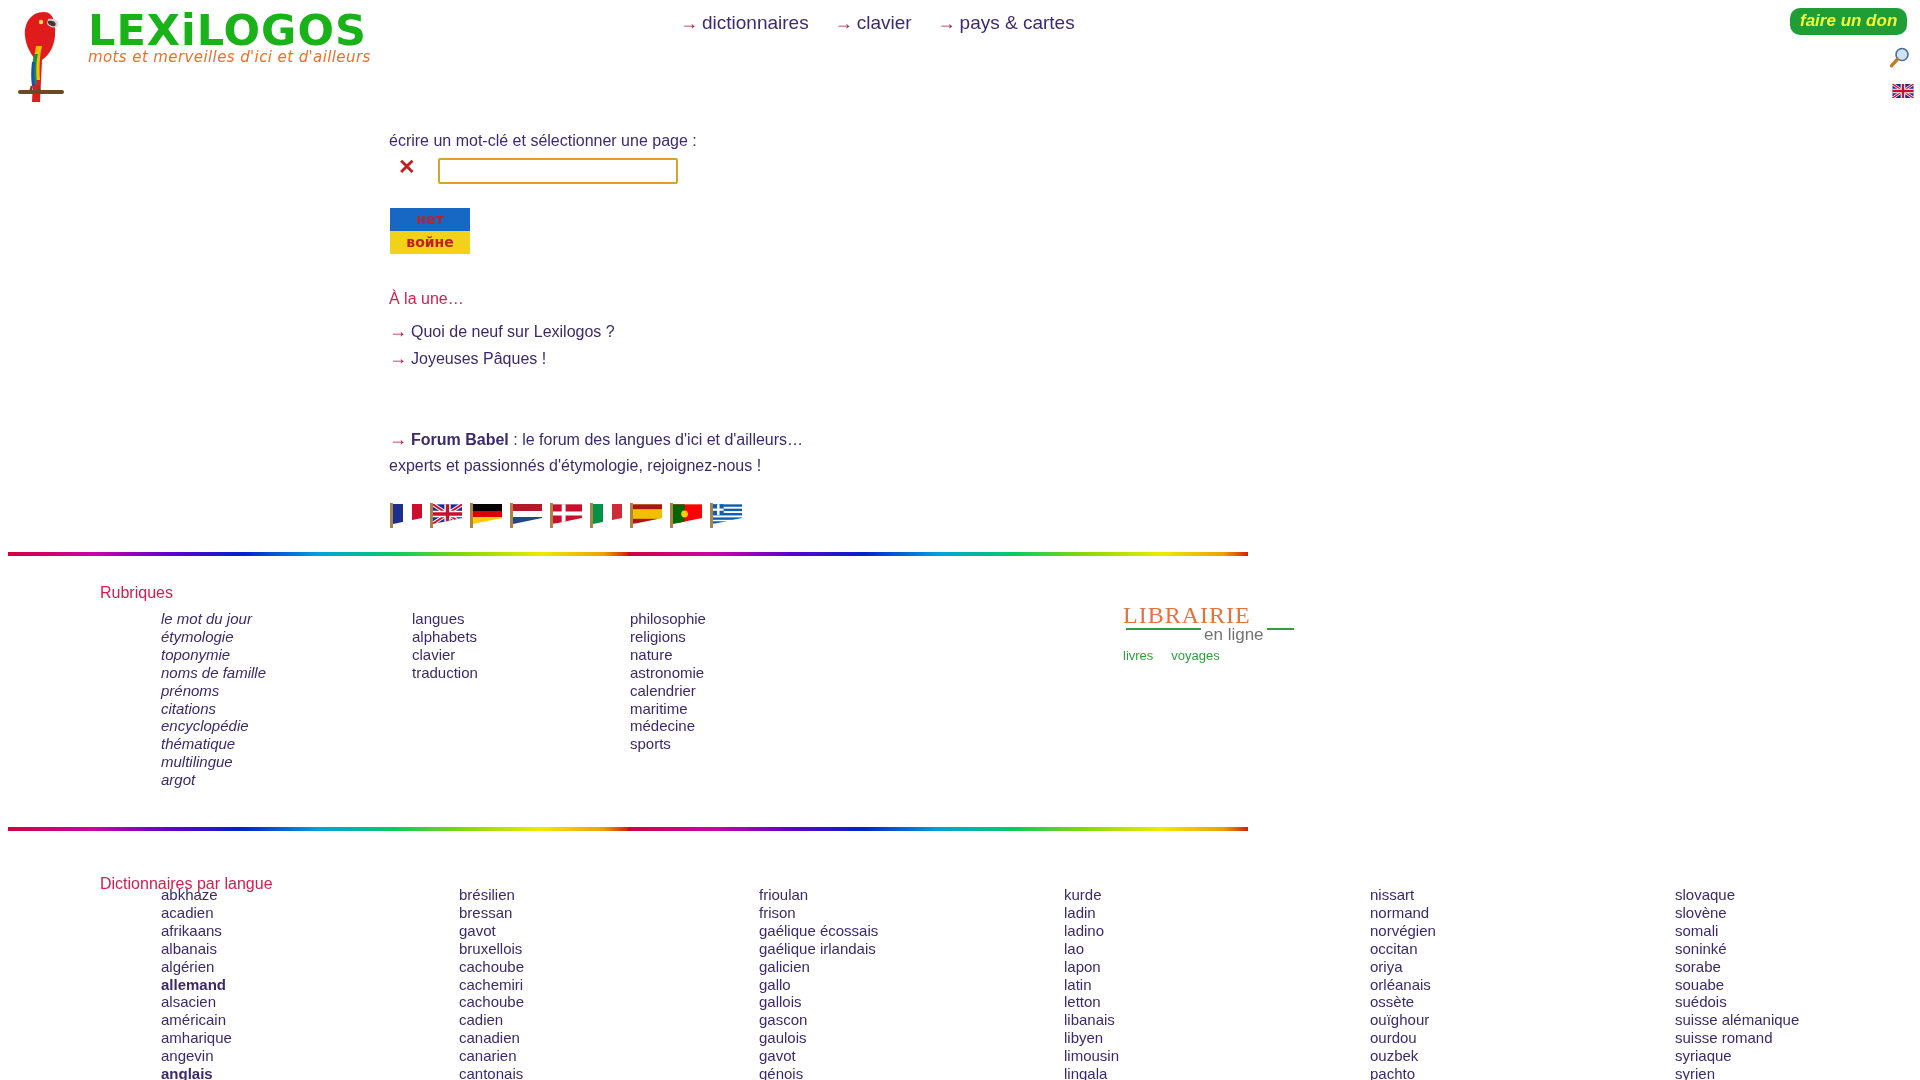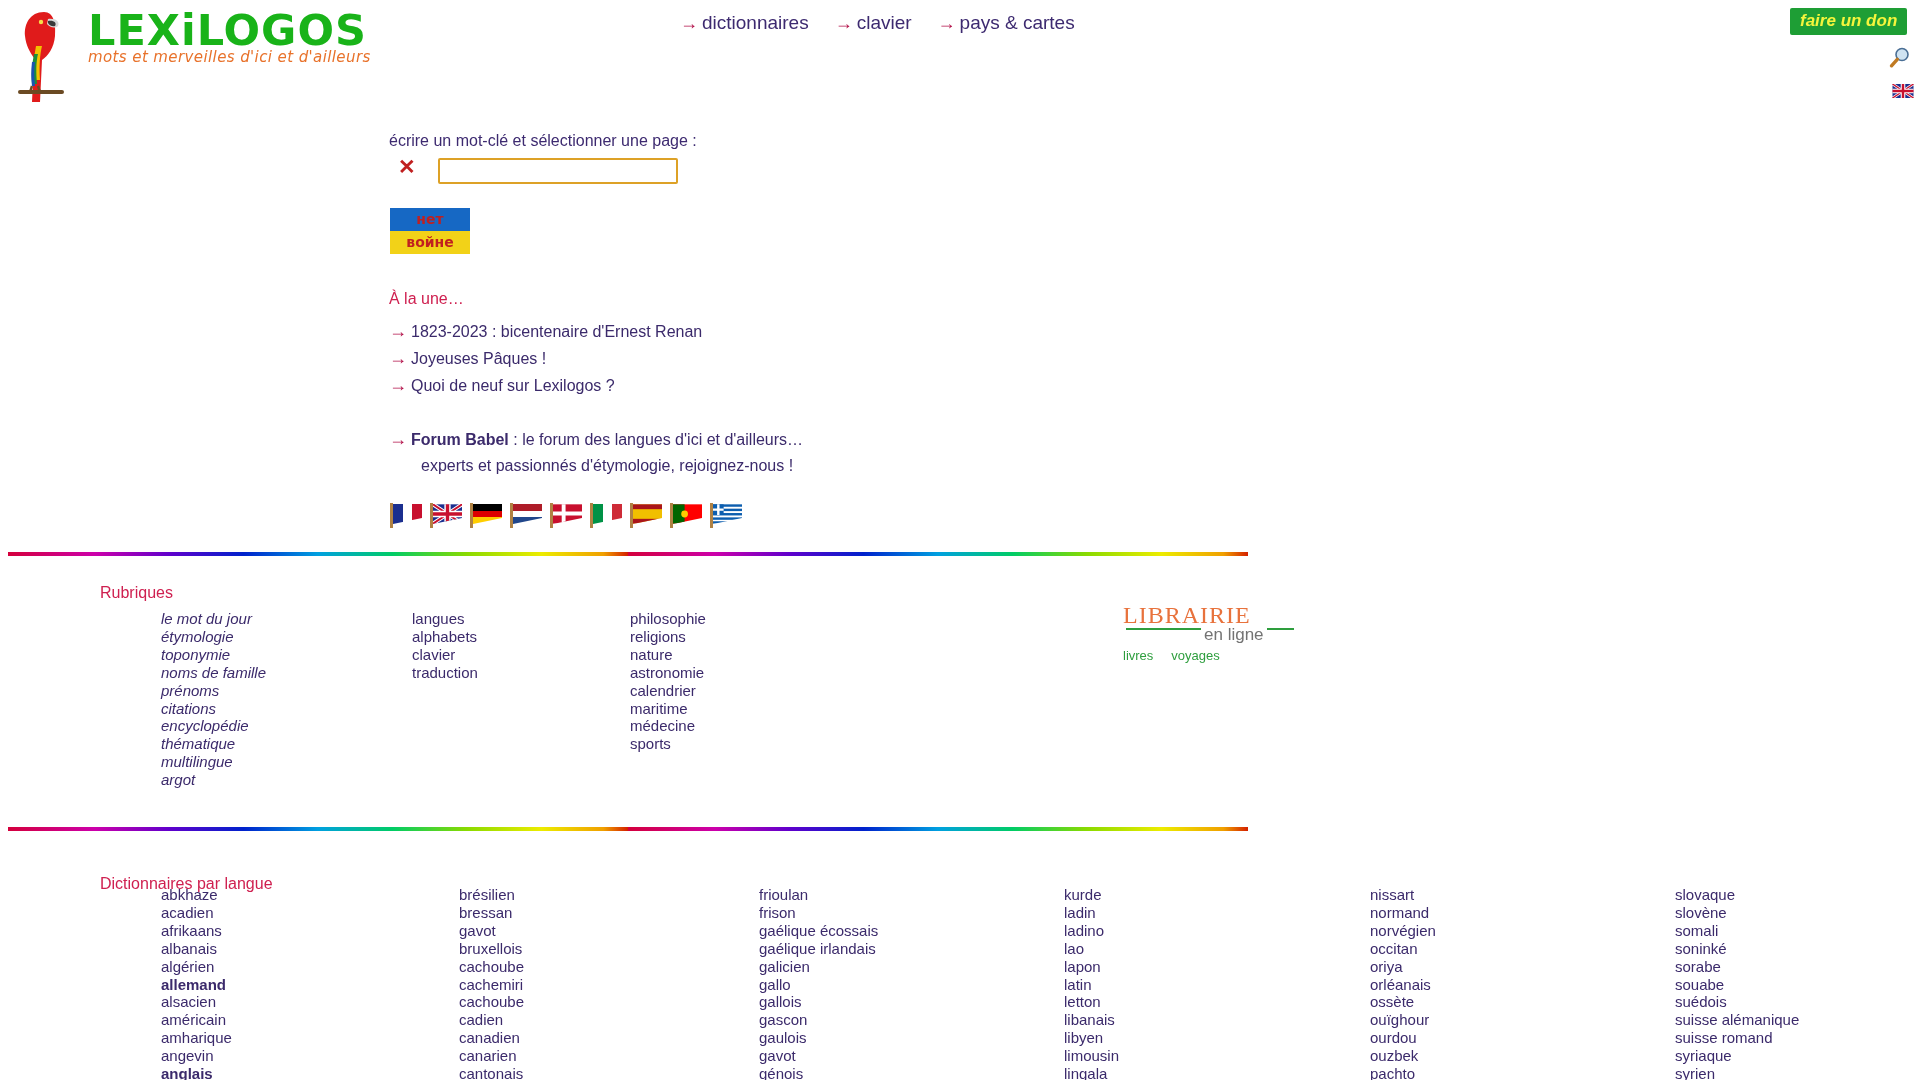--- a/index.html
+++ b/index.html
@@ -28,21 +28,21 @@
   }
 
   .topnav{position:absolute;left:680px;top:12px;font-size:19px;white-space:nowrap;}
   .topnav .navitem{margin-right:26px;color:#3d2a70;}
   .arw{color:#b3124a;font-size:18px;padding-right:4px;}
 
   .donate{
     position:absolute;left:1790px;top:8px;
     background:#1e9e35;color:#f5f53c;
     font-style:italic;font-weight:700;font-size:17px;
-    padding:3px 10px 4px 10px;border-radius:2px;white-space:nowrap;
+    padding:3px 10px 4px 10px;border-radius:10px;white-space:nowrap;
     cursor:pointer;
   }
   .magnifier{position:absolute;left:1888px;top:46px;width:24px;height:24px;cursor:pointer;}
   .ukflag{position:absolute;left:1892px;top:84px;width:22px;height:14px;cursor:pointer;}
 
   
   .searchlabel{position:absolute;left:389px;top:132px;font-size:16px;color:#3d2a70;}
   .redx{position:absolute;left:398px;top:157px;font-size:21px;color:#c02020;font-weight:700;cursor:pointer;line-height:20px;}
   .searchbox{
     position:absolute;left:438px;top:158px;width:228px;height:20px;
@@ -60,21 +60,21 @@
     font-family:"DejaVu Sans",sans-serif;font-weight:700;font-size:14px;color:#c02020;
   }
   .ukr .t1{top:3px;}
   .ukr .t2{top:26px;}
 
   
   .alaune{position:absolute;left:389px;top:290px;font-size:16px;color:#cf2050;}
   .news{position:absolute;left:389px;top:318px;font-size:16px;line-height:27px;}
   .news div{white-space:nowrap;}
   .forum{position:absolute;left:389px;top:430px;font-size:16px;line-height:18px;}
-  .forum .l2{margin-top:8px;margin-left:32px;}
+  .forum .l2{margin-top:8px;}
   .b{font-weight:700;}
 
   
   .flagrow{position:absolute;left:390px;top:503px;display:flex;gap:8px;}
   .flag{width:32px;height:25px;position:relative;cursor:pointer;}
   .flag .pole{position:absolute;left:0;top:0;width:3px;height:25px;background:#b08244;}
   .flag .cloth{position:absolute;left:3px;top:1px;width:29px;height:20px;overflow:hidden;
     clip-path:polygon(0 0,100% 0,100% 70%,0 100%);}
   .v3{display:flex;height:100%;}
   .v3 i{flex:1;display:block;}
@@ -179,23 +179,22 @@
 
   <div class="ukr">
     <div class="blue"></div>
     <div class="yel"></div>
     <span class="t1">нет</span>
     <span class="t2">войне</span>
   </div>
 
   <div class="sectitle alaune">À la une…</div>
   <div class="news">
-    <div><span class="arw">→</span><span>1823-2023 : bicentenaire d'Ernest Renan</span></div>
+    <div><span class="arw">→</span><span>Quoi de neuf sur Lexilogos ?</span></div>
     <div><span class="arw">→</span><span>Joyeuses Pâques !</span></div>
-    <div><span class="arw">→</span><span>Quoi de neuf sur Lexilogos ?</span></div>
   </div>
 
   <div class="forum">
     <div><span class="arw">→</span><span class="b">Forum Babel</span> <span>: le forum des langues d'ici et d'ailleurs…</span></div>
     <div class="l2">experts et passionnés d'étymologie, rejoignez-nous !</div>
   </div>
 
   <div class="flagrow">
     <div class="flag">
         <div class="pole"></div>

